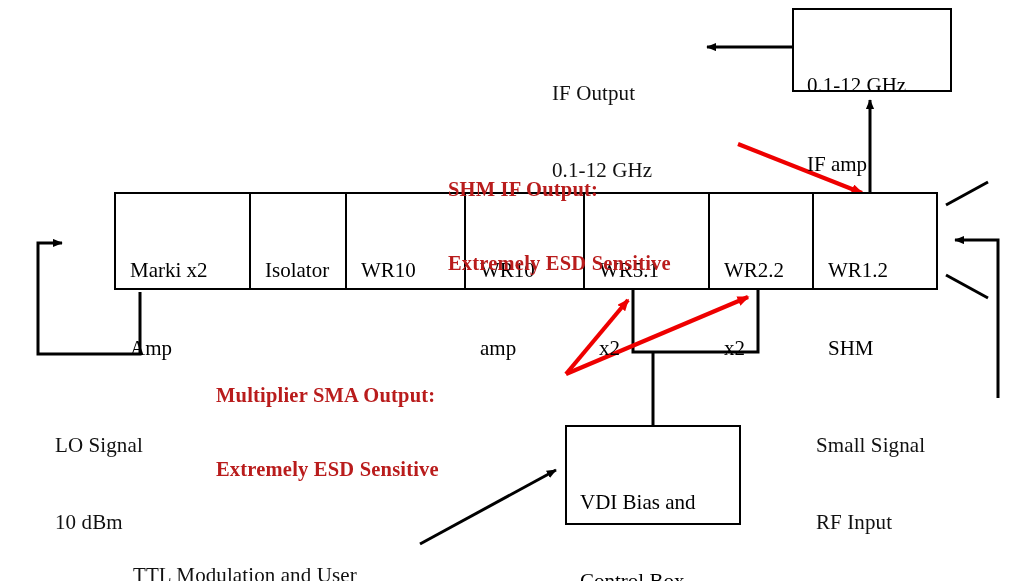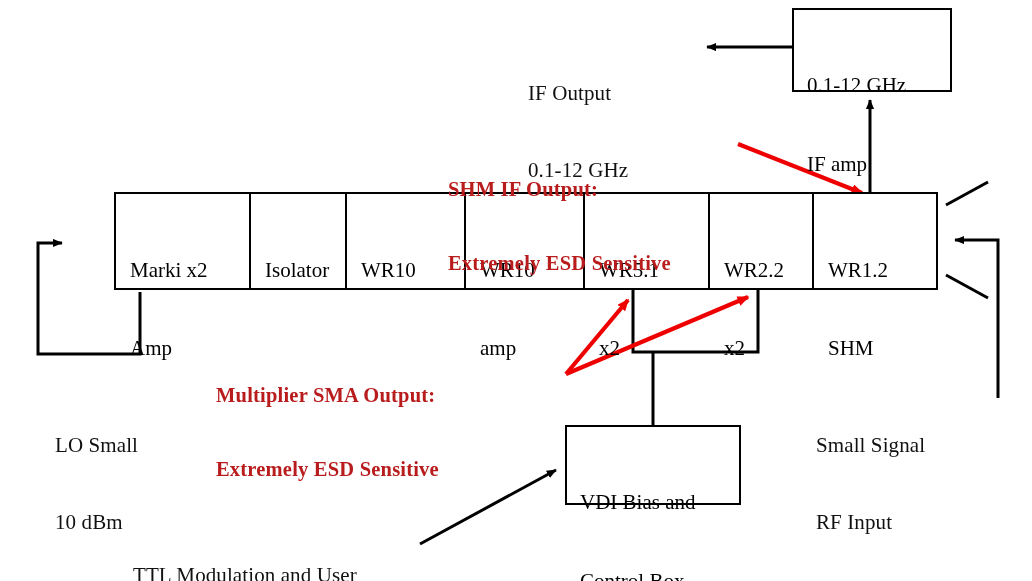--- a/index.html
+++ b/index.html
@@ -76,21 +76,21 @@
     position: absolute;
     border: 2.5px solid #000;
     box-sizing: border-box;
     background: #fff;
     font-size: 21px;
     line-height: 1.26;
     white-space: pre;
     padding: 9px 0 0 13px;
   }
   #if-amp-box { left: 792px; top: 8px; width: 160px; height: 84px; }
-  #vdi-box    { left: 565px; top: 425px; width: 176px; height: 80px; }
+  #vdi-box    { left: 565px; top: 425px; width: 176px; height: 100px; }
 </style>
 </head>
 <body>
 
 <div id="diagram-root">
 
   <svg id="wires" viewBox="0 0 1032 581" xmlns="http://www.w3.org/2000/svg">
     <defs>
       <marker id="ah-black" markerWidth="11" markerHeight="11" refX="9.2" refY="4.2" orient="auto" markerUnits="userSpaceOnUse">
         <path d="M0,0 L10,4.2 L0,8.4 z" fill="#000"></path>
@@ -161,27 +161,27 @@
   <div class="box" id="if-amp-box">
     <div>0.1-12 GHz</div>
     <div>IF amp</div>
   </div>
 
   <div class="box" id="vdi-box">
     <div>VDI Bias and</div>
     <div>Control Box</div>
   </div>
 
-  <div class="lbl" style="left:528px; top:30px;">
+  <div class="lbl" style="left:552px; top:30px;">
     <div>IF Output</div>
     <div>0.1-12 GHz</div>
   </div>
 
   <div class="lbl" style="left:55px; top:382px;">
-    <div>LO Small</div>
+    <div>LO Signal</div>
     <div>10 dBm</div>
     
   </div>
 
   <div class="lbl" style="left:816px; top:382px;">
     <div>Small Signal</div>
     <div>RF Input</div>
     
   </div>
 

